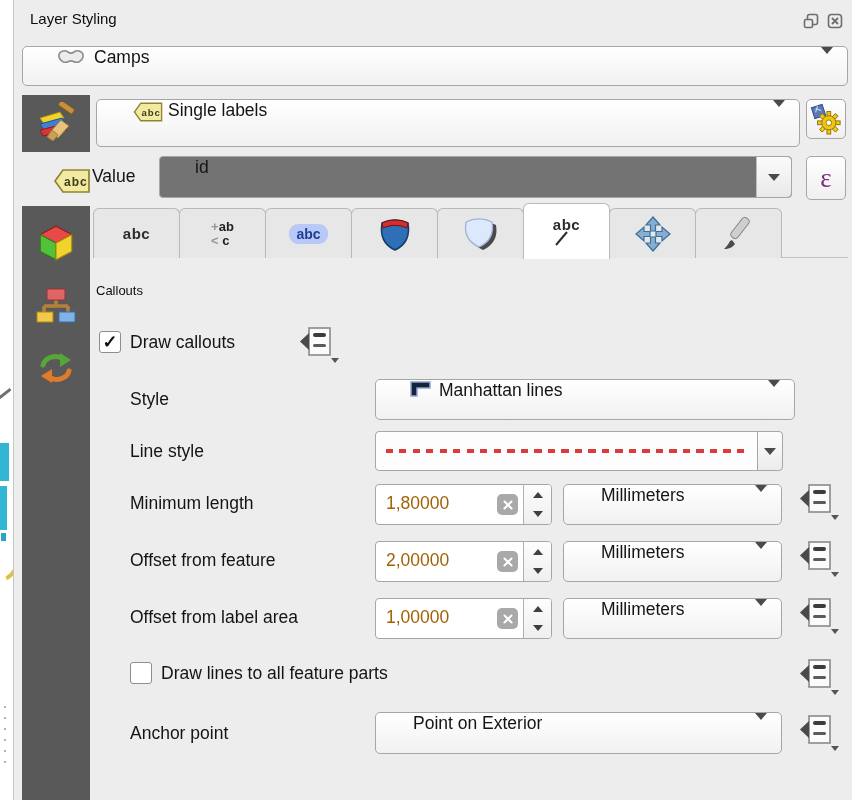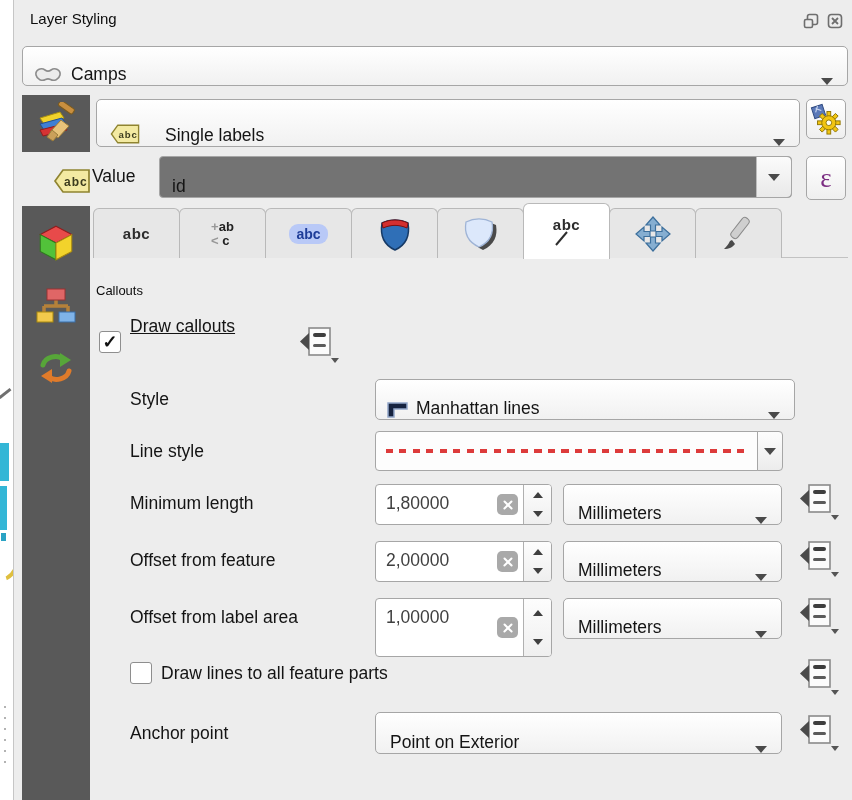--- a/index.html
+++ b/index.html
@@ -12,21 +12,21 @@
   .sliver-cyan2{position:absolute;left:0;top:486px;width:7px;height:44px;background:#33b6d6;}
   .sliver-cyan3{position:absolute;left:1px;top:533px;width:5px;height:8px;background:#2ba3c4;}
   .sliver-yellow{position:absolute;left:-7px;top:548px;width:17px;height:26px;border:4px solid transparent;border-right-color:#dfbf3e;border-radius:50%;transform:rotate(28deg);}
   .sliver-mark{position:absolute;left:-2px;top:392px;width:14px;height:3px;background:#6f6f6f;transform:rotate(-38deg);}
   .sliver-dots{position:absolute;left:4px;top:706px;display:flex;flex-direction:column;gap:9px;}
   .sliver-dots i{width:2px;height:2px;border-radius:50%;background:#9a9a9a;}
 
   .title{position:absolute;left:30px;top:10px;font-size:15px;color:#0d0d0d;}
   .winbtn{position:absolute;top:12px;width:18px;height:18px;}
 
-  .combo{position:absolute;border:1px solid #a6a6a6;border-radius:5px;background:linear-gradient(#ffffff,#f1f1f1);display:flex;align-items:flex-end;box-sizing:border-box;}
+  .combo{position:absolute;border:1px solid #a6a6a6;border-radius:5px;background:linear-gradient(#ffffff,#f1f1f1);display:flex;align-items:flex-start;box-sizing:border-box;padding-left:23px;}
   .combo .txt{font-size:17.5px;color:#141414;white-space:nowrap;}
   .tri-down{width:0;height:0;border-left:6px solid transparent;border-right:6px solid transparent;border-top:7px solid #4a4a4a;}
   .combo .arrow{margin-left:auto;margin-right:14px;}
 
   .lbl{position:absolute;font-size:17.5px;color:#141414;white-space:nowrap;}
   .heading{position:absolute;left:96px;top:283px;font-size:13px;color:#0d0d0d;}
 
   
   .side-block{position:absolute;background:#595959;}
   .side-icon{position:absolute;display:flex;align-items:center;justify-content:center;}
@@ -39,21 +39,21 @@
   .tab-fmt{font-weight:bold;font-size:13px;line-height:14px;color:#222;text-align:left;}
   .tab-fmt .dim{color:#979797;font-weight:bold;}
   .tab-buffer{font-weight:bold;font-size:14px;color:#1f3d99;background:#b9c9f7;border-radius:9px;padding:2px 7px;}
   .tab-callouts{display:flex;flex-direction:column;align-items:center;line-height:13px;}
 
   
   .checkbox{position:absolute;width:22px;height:22px;background:#fff;border:1.5px solid #8e8e8e;border-radius:3px;box-sizing:border-box;display:flex;align-items:center;justify-content:center;font-size:18px;font-weight:bold;color:#111;}
 
   
   .spin{position:absolute;display:flex;background:#fff;border:1px solid #a6a6a6;border-radius:4px;box-sizing:border-box;overflow:hidden;}
-  .spin .val{flex:1;font-size:17.5px;color:#404040;padding:8px 0 0 10px;white-space:nowrap;overflow:hidden;}
+  .spin .val{flex:1;font-size:17.5px;color:#a16207;padding:8px 0 0 10px;white-space:nowrap;overflow:hidden;}
   .clear-btn{width:21px;height:21px;background:#a9a9a9;border-radius:5px;align-self:center;margin-right:5px;position:relative;flex:none;}
   .clear-btn::before,.clear-btn::after{content:"";position:absolute;left:4.5px;top:9.5px;width:12px;height:2.2px;background:#fff;border-radius:1px;}
   .clear-btn::before{transform:rotate(45deg);}
   .clear-btn::after{transform:rotate(-45deg);}
   .spinner{width:27px;border-left:1px solid #b0b0b0;display:flex;flex-direction:column;flex:none;background:linear-gradient(#fdfdfd,#efefef);}
   .spinner span{flex:1;display:flex;align-items:center;justify-content:center;}
   .tri-up-s{width:0;height:0;border-left:5px solid transparent;border-right:5px solid transparent;border-bottom:6px solid #3f3f3f;}
   .tri-down-s{width:0;height:0;border-left:5px solid transparent;border-right:5px solid transparent;border-top:6px solid #3f3f3f;}
 
   
@@ -155,21 +155,21 @@
         <polygon points="16,21 5,28 16,35" fill="#e07b2a"></polygon>
       </svg>
     </div>
   </div>
 
   <div class="combo" style="left:96px;top:99px;width:704px;height:48px;">
     <svg width="32" height="24" viewBox="0 0 40 28" style="margin-left:12px;">
       <path d="M11,3 H37 V25 H11 L3,14 Z" fill="#f3eaa2" stroke="#8f8430" stroke-width="1.7"></path>
       <text x="12" y="19" font-size="12" font-weight="bold" fill="#3c3c1e" letter-spacing="1" font-family="Liberation Sans, sans-serif">abc</text>
     </svg>
-    <span class="txt" style="margin-left:24px;">Single labels</span>
+    <span class="txt" style="margin-left:4px;">Single labels</span>
     <span class="arrow tri-down"></span>
   </div>
   <div class="toolbtn" style="left:806px;top:99px;width:40px;height:40px;">
     <svg width="32" height="32" viewBox="0 0 34 34">
       <rect x="3" y="3" width="12" height="12" transform="rotate(-18 9 9)" fill="#5b79b8" stroke="#2f4a80"></rect>
       <path d="M6,6 l6,2 M8,3 l-2,7" stroke="#c9d6f0" stroke-width="1.2"></path>
       <g fill="#f2c511" stroke="#8f7505" stroke-width="1">
         <g transform="translate(20,21)">
           <rect x="-2" y="-12" width="4" height="6"></rect>
           <rect x="-2" y="-12" width="4" height="6" transform="rotate(45)"></rect>
@@ -246,21 +246,21 @@
       <rect x="15" y="0" width="8" height="24" rx="3.5" transform="rotate(38 19 12)" fill="#cfcfcf" stroke="#8a8a8a"></rect>
       <path d="M9,25 C7,29 5,31 3,33 C8,33 12,31 14,28 L11,24 Z" fill="#4a4a4a"></path>
     </svg>
   </div>
 
   <div class="heading">Callouts</div>
 
   <div class="checkbox" style="left:99px;top:331px;">
     <span>✓</span>
   </div>
-  <div class="lbl" style="left:130px;top:316px;text-decoration:underline;">Draw callouts</div>
+  <div class="lbl" style="left:130px;top:332px;">Draw callouts</div>
   <div class="ddbtn" style="left:298px;top:325px;">
     <svg width="42" height="38" viewBox="0 0 42 38">
       <rect x="11" y="3" width="21" height="27" fill="#fbfbfb" stroke="#8a8a8a" stroke-width="1.6"></rect>
       <rect x="15" y="8" width="13" height="4" rx="2" fill="#3c3c3c"></rect>
       <rect x="15" y="19" width="13" height="3" rx="1.5" fill="#5a5a5a"></rect>
       <polygon points="11,8 11,25 2,16.5" fill="#4a4a4a"></polygon>
       <polygon points="33,33 41,33 37,38" fill="#555"></polygon>
     </svg>
   </div>
 
@@ -329,21 +329,21 @@
     <svg width="42" height="38" viewBox="0 0 42 38">
         <rect x="11" y="3" width="21" height="27" fill="#fbfbfb" stroke="#8a8a8a" stroke-width="1.6"></rect>
         <rect x="15" y="8" width="13" height="4" rx="2" fill="#3c3c3c"></rect>
         <rect x="15" y="19" width="13" height="3" rx="1.5" fill="#5a5a5a"></rect>
         <polygon points="11,8 11,25 2,16.5" fill="#4a4a4a"></polygon>
         <polygon points="33,33 41,33 37,38" fill="#555"></polygon>
       </svg>
   </div>
 
   <div class="lbl" style="left:130px;top:607px;">Offset from label area</div>
-  <div class="spin" style="left:375px;top:598px;width:177px;height:59px;">
+  <div class="spin" style="left:375px;top:598px;width:177px;height:41px;">
     <span class="val">1,00000</span>
     <span class="clear-btn"></span>
     <span class="spinner">
         <span>
           <i class="tri-up-s"></i>
         </span>
         <span>
           <i class="tri-down-s"></i>
         </span>
       </span>

